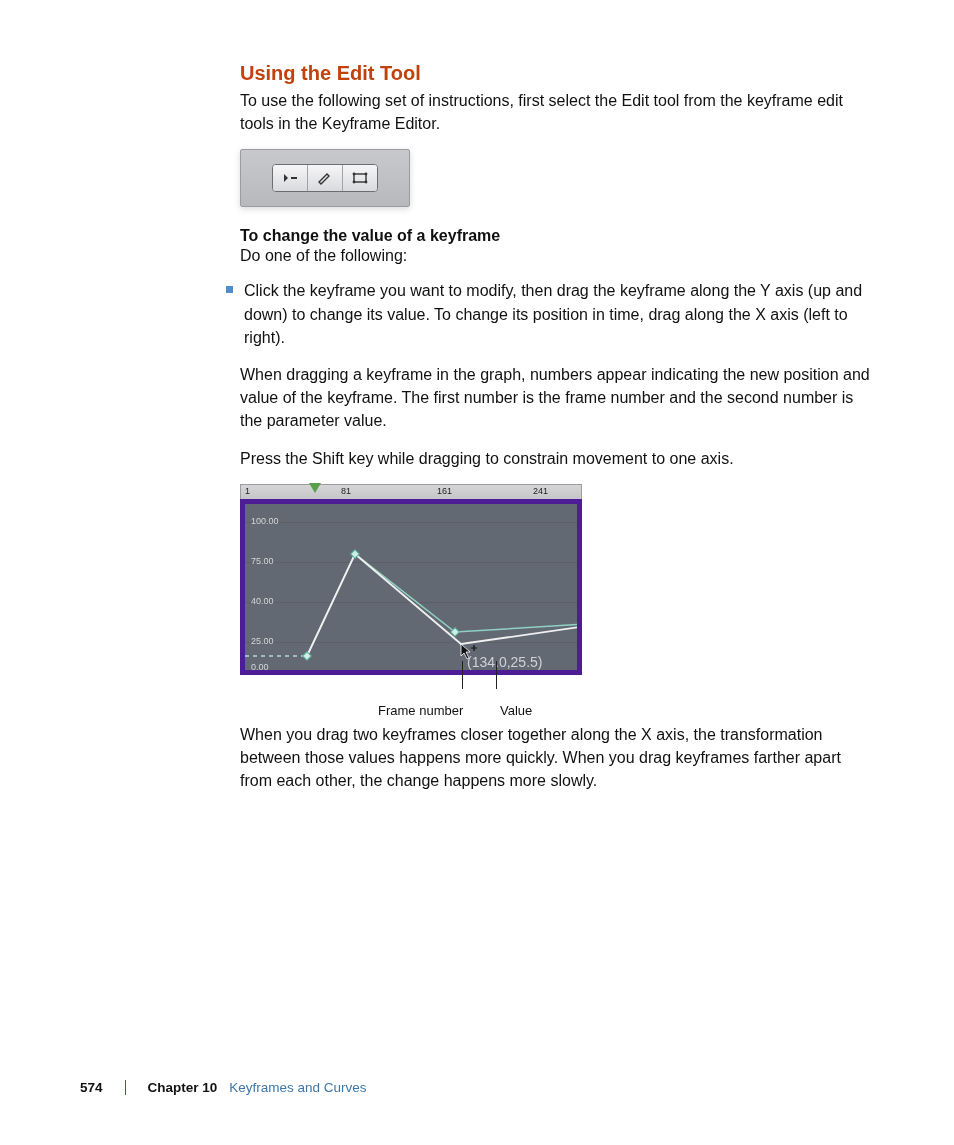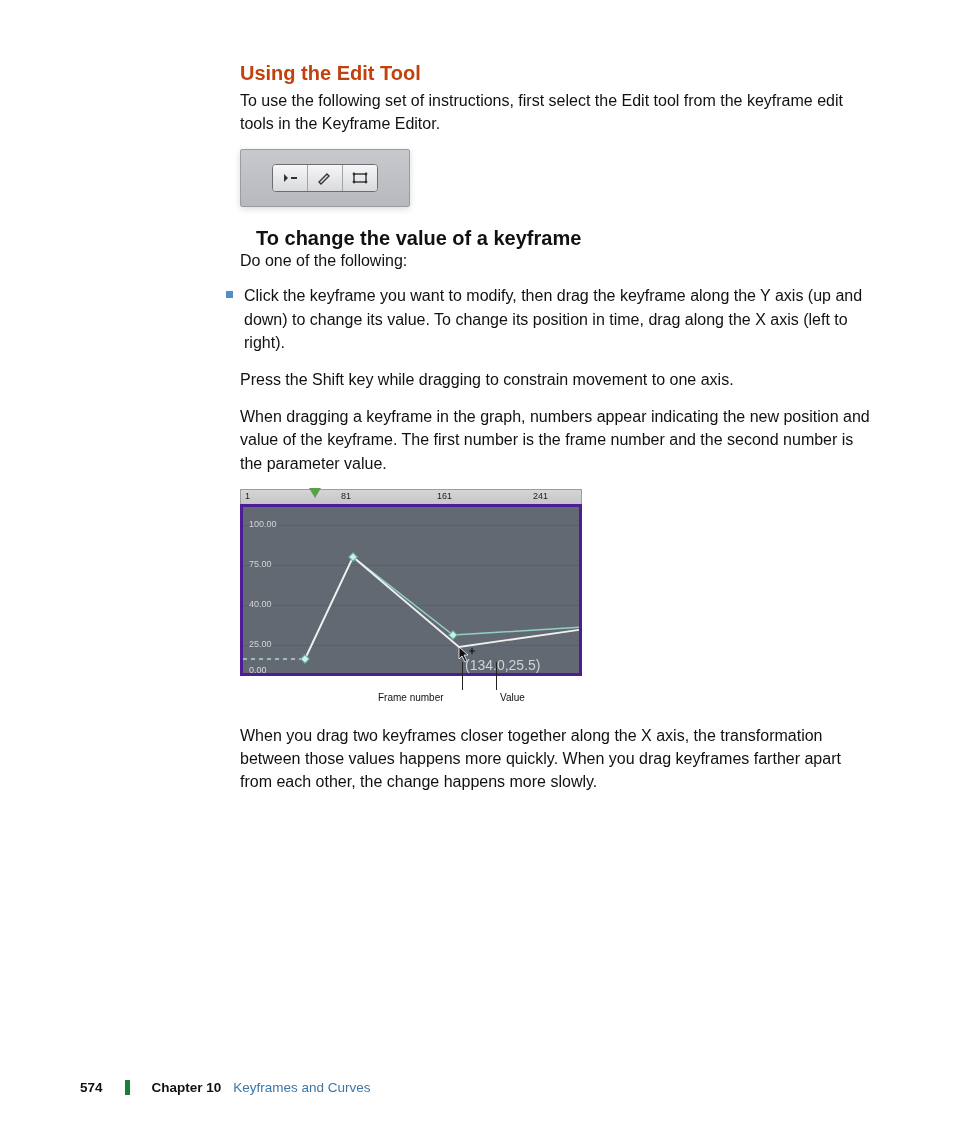--- a/index.html
+++ b/index.html
@@ -27,22 +27,22 @@
     font-size: 20px;
     margin: 0 0 4px 0;
   }
   .body-text {
     font-size: 16px;
     line-height: 1.45;
     margin: 0 0 14px 0;
   }
   .subhead {
     font-weight: 700;
-    font-size: 20px;
-    margin: 20px 0 2px 16px;
+    font-size: 16px;
+    margin: 20px 0 2px 0;
   }
   .subhead-sub {
     font-size: 16px;
     margin: 0 0 14px 0;
   }
   .bullet-wrap {
     position: relative;
     margin: 0 0 14px 4px;
   }
   .bullet-marker {
@@ -134,21 +134,21 @@
   .playhead {
     position: absolute;
     top: -2px;
     width: 0; height: 0;
     border-left: 6px solid transparent;
     border-right: 6px solid transparent;
     border-top: 10px solid #5aa04a;
   }
   .fig2-graph {
     background: #636973;
-    border: 3px solid #4c1d95;
+    border: 5px solid #4c1d95;
     height: 166px;
     position: relative;
     overflow: hidden;
   }
   .y-label {
     position: absolute;
     left: 6px;
     font-size: 9px;
     color: #d4d6d9;
   }
@@ -161,39 +161,39 @@
     position: relative;
     height: 28px;
   }
   .cl-line {
     position: absolute;
     width: 1px;
     background: #222;
   }
   .cl-label {
     position: absolute;
-    font-size: 10px;
-    top: 16px;
+    font-size: 13px;
+    top: 28px;
     white-space: nowrap;
   }
 
   
   .footer {
     position: absolute;
     left: 80px;
     bottom: 50px;
     width: 800px;
     display: flex;
     align-items: center;
     font-size: 13.5px;
   }
   .footer-page {
     font-weight: 700;
     padding-right: 22px;
-    border-right: 5px solid #15803d;
+    border-right: 1px solid #15803d;
   }
   .footer-chapter {
     padding-left: 22px;
     font-weight: 700;
   }
   .footer-title {
     padding-left: 12px;
     color: #3d77a8;
   }
 </style>
@@ -234,22 +234,22 @@
     </div>
 
     <div class="subhead">To change the value of a keyframe</div>
     <div class="subhead-sub">Do one of the following:</div>
 
     <div class="bullet-wrap">
       <div class="bullet-marker"></div>
       <div class="body-text" style="margin-bottom:0">Click the keyframe you want to modify, then drag the keyframe along the Y axis (up and down) to change its value. To change its position in time, drag along the X axis (left to right).</div>
     </div>
 
+    <p class="indented-par">When dragging a keyframe in the graph, numbers appear indicating the new position and value of the keyframe. The first number is the frame number and the second number is the parameter value.</p>
     <p class="indented-par">Press the Shift key while dragging to constrain movement to one axis.</p>
-    <p class="indented-par">When dragging a keyframe in the graph, numbers appear indicating the new position and value of the keyframe. The first number is the frame number and the second number is the parameter value.</p>
 
     <div class="fig2">
       <div class="fig2-ruler">
         <span class="ruler-tick" style="left:4px">1</span>
         <div class="playhead" style="left:68px"></div>
         <span class="ruler-tick" style="left:100px">81</span>
         <span class="ruler-tick" style="left:196px">161</span>
         <span class="ruler-tick" style="left:292px">241</span>
       </div>
       <div class="fig2-graph">

